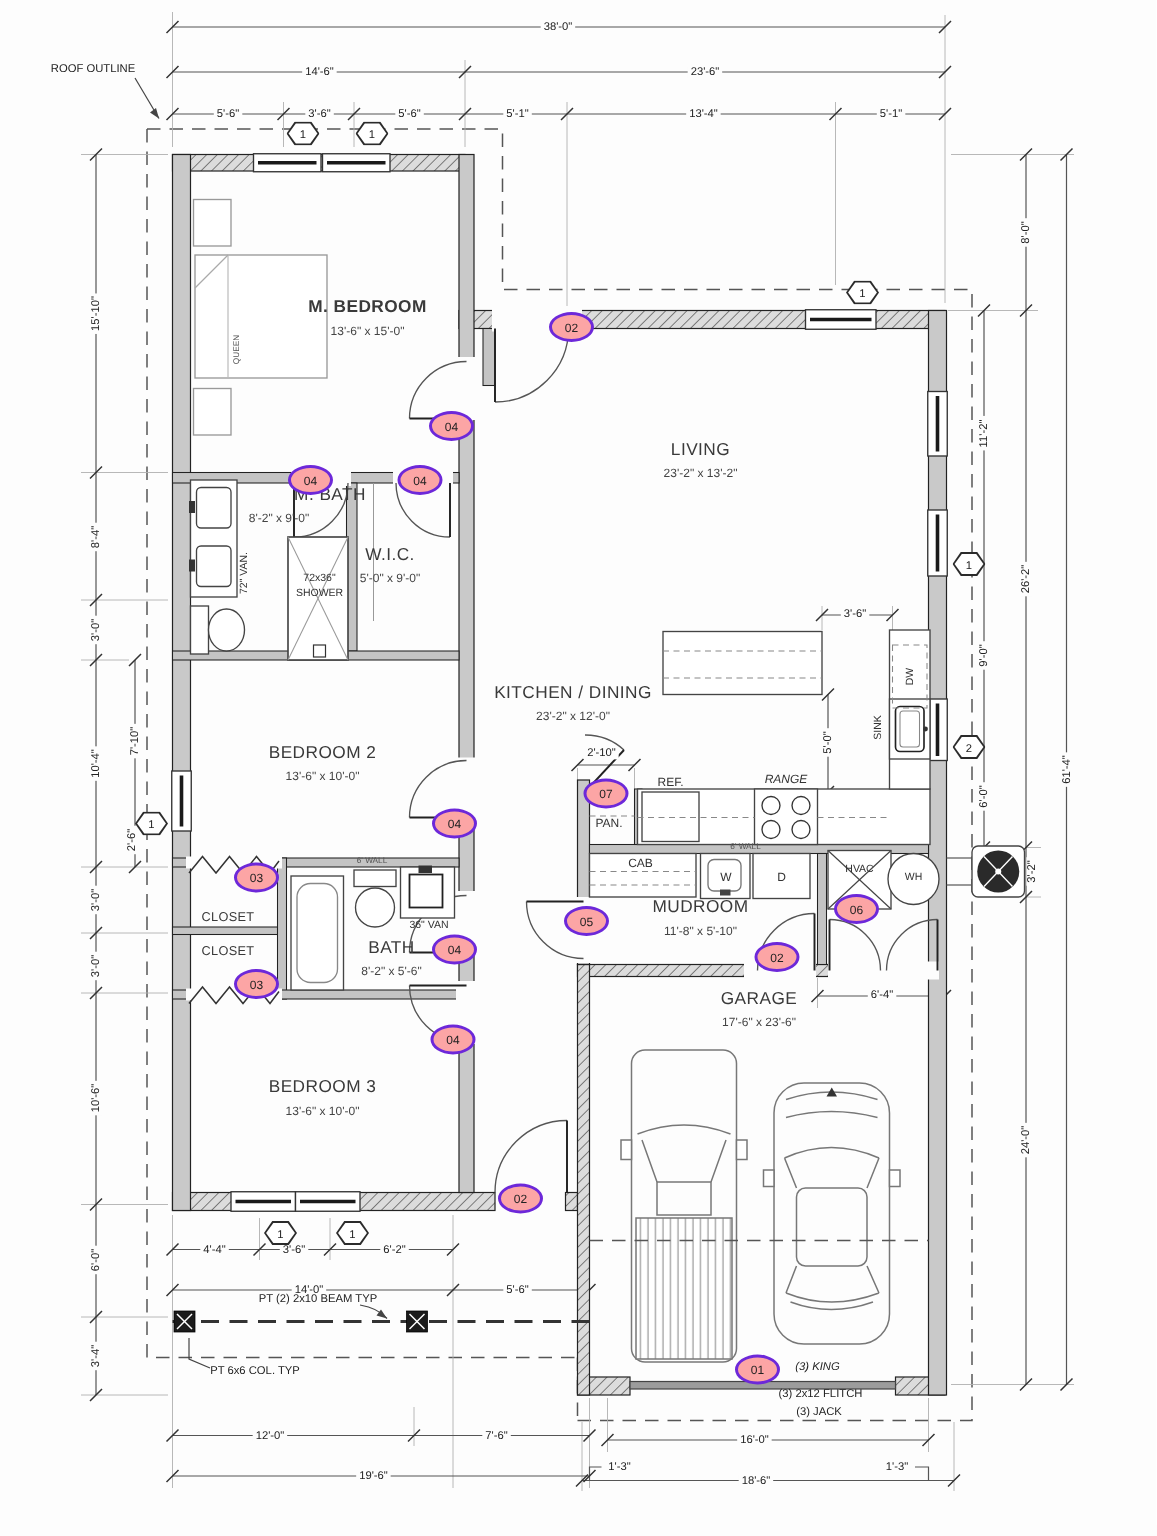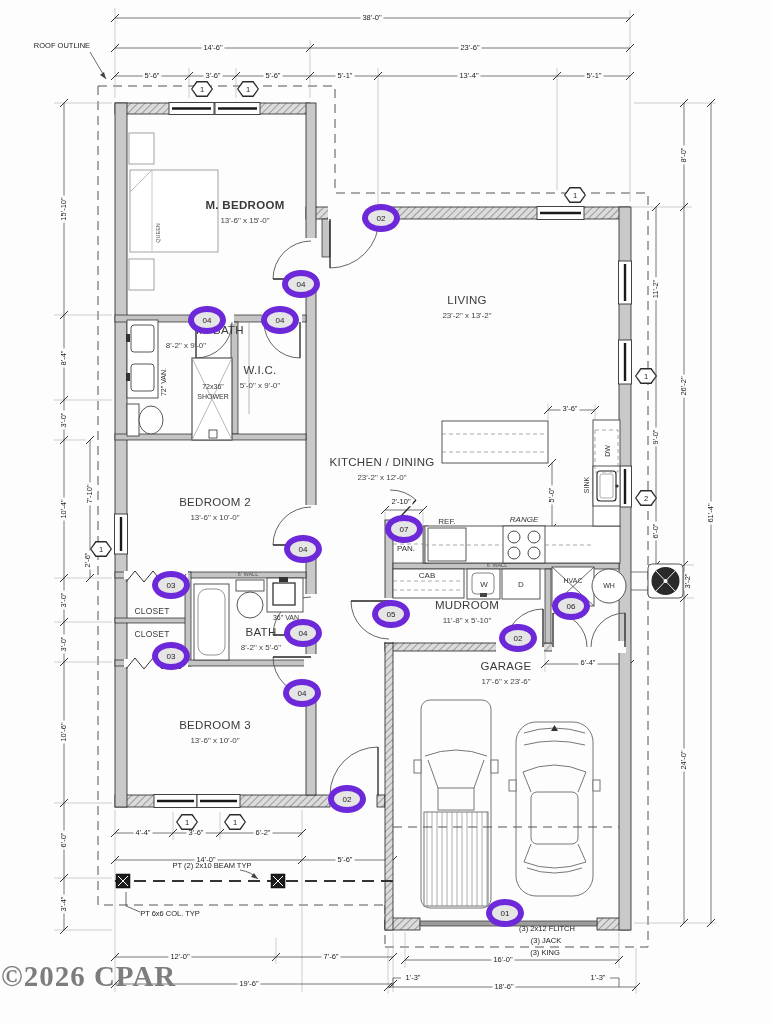--- a/index.html
+++ b/index.html
@@ -11,21 +11,21 @@
   .lbl.v{transform:translate(-50%,-50%) rotate(-90deg);}
   .room-name{font-size:11.5px;color:#3a3a3a;letter-spacing:.3px;}
   .room-name.small{font-size:8.5px;letter-spacing:.2px;}
   .room-dims{font-size:8px;color:#444;}
   .fixture{font-size:8px;color:#333;}
   .fixture.sm{font-size:7px;}
   .fixture.xs{font-size:5.5px;color:#555;}
   .dim{font-size:7.5px;color:#222;background:#fdfdfd;padding:0 2px;}
   .note{font-size:7.5px;color:#222;}
   .door-marker{position:absolute;width:26px;height:16px;transform:translate(-50%,-50%);
-    border:6px solid #6d28d9;border-radius:50%;background:#e5e5e5;display:flex;align-items:center;
+    border:2px solid #6d28d9;border-radius:50%;background:#fca5a5;display:flex;align-items:center;
     justify-content:center;font-size:8px;color:#222;}
   .win-marker{position:absolute;width:22px;height:16px;transform:translate(-50%,-50%);
     clip-path:polygon(25% 0,75% 0,100% 50%,75% 100%,25% 100%,0 50%);background:#2b2b2b;}
   .hex-fill{position:absolute;inset:1.4px;clip-path:polygon(25% 0,75% 0,100% 50%,75% 100%,25% 100%,0 50%);background:#fff;}
   .hex-text{position:absolute;inset:0;display:flex;align-items:center;justify-content:center;
     font-size:7.5px;color:#222;}
   .wm{position:absolute;left:1px;top:976px;transform:translate(0,-50%);
     font-family:"Liberation Serif",serif;font-weight:bold;font-size:29px;color:#7d7d7d;
     letter-spacing:1px;white-space:nowrap;}
 </style>
@@ -342,21 +342,20 @@
   <g stroke="#444" stroke-width="0.8" fill="none">
     <path d="M240,870 Q252,872 258,879"></path>
     <polyline points="140,912 126,906 126,892"></polyline>
     <line x1="90" y1="52" x2="106" y2="79"></line>
   </g>
   <path d="M258,879 l-7,-2 3,-4 z" fill="#444"></path>
   <path d="M106,79 l-2,-7 -4,3 z" fill="#444"></path>
 </svg>
 
 <div id="annotation-layer">
-  <div class="wm">©2026 CPAR</div>
 <span class="lbl room-name" style="left: 245px; top: 206px; font-weight: bold;">M. BEDROOM</span>
       <span class="lbl room-dims" style="left: 245px; top: 221px;">13'-6" x 15'-0"</span>
       <span class="lbl room-name" style="left: 186px; top: 331px; margin-left: 34px;">M. BATH</span>
       <span class="lbl room-dims" style="left: 186px; top: 346px;">8'-2" x 9'-0"</span>
       <span class="lbl room-name" style="left: 260px; top: 371px;">W.I.C.</span>
       <span class="lbl room-dims" style="left: 260px; top: 386px;">5'-0" x 9'-0"</span>
       <span class="lbl room-name" style="left: 467px; top: 301px;">LIVING</span>
       <span class="lbl room-dims" style="left: 467px; top: 316px;">23'-2" x 13'-2"</span>
       <span class="lbl room-name" style="left: 382px; top: 463px;">KITCHEN / DINING</span>
       <span class="lbl room-dims" style="left: 382px; top: 478px;">23'-2" x 12'-0"</span>
@@ -431,21 +430,21 @@
       <span class="lbl dim" style="left: 249px; top: 984px;">19'-6"</span>
       <span class="lbl dim" style="left: 503px; top: 960px;">16'-0"</span>
       <span class="lbl dim" style="left: 413px; top: 978px;">1'-3"</span>
       <span class="lbl dim" style="left: 598px; top: 978px;">1'-3"</span>
       <span class="lbl dim" style="left: 504px; top: 987px;">18'-6"</span>
       <span class="lbl note" style="left: 62px; top: 46px;">ROOF OUTLINE</span>
       <span class="lbl note" style="left: 212px; top: 866px;">PT (2) 2x10 BEAM TYP</span>
       <span class="lbl note" style="left: 170px; top: 914px;">PT 6x6 COL. TYP</span>
       <span class="lbl note" style="left: 547px; top: 929px;">(3) 2x12 FLITCH</span>
       <span class="lbl note" style="left: 546px; top: 941px;">(3) JACK</span>
-      <span class="lbl note" style="left: 545px; top: 953px;">(3) KING</span>
+      <span class="lbl note" style="left: 545px; top: 911px; font-style: italic;">(3) KING</span>
       <div class="door-marker" style="left: 381px; top: 218px;">02</div>
       <div class="door-marker" style="left: 301px; top: 284px;">04</div>
       <div class="door-marker" style="left: 207px; top: 320px;">04</div>
       <div class="door-marker" style="left: 280px; top: 320px;">04</div>
       <div class="door-marker" style="left: 404px; top: 529px;">07</div>
       <div class="door-marker" style="left: 303px; top: 549px;">04</div>
       <div class="door-marker" style="left: 171px; top: 585px;">03</div>
       <div class="door-marker" style="left: 391px; top: 614px;">05</div>
       <div class="door-marker" style="left: 571px; top: 606px;">06</div>
       <div class="door-marker" style="left: 303px; top: 633px;">04</div>

